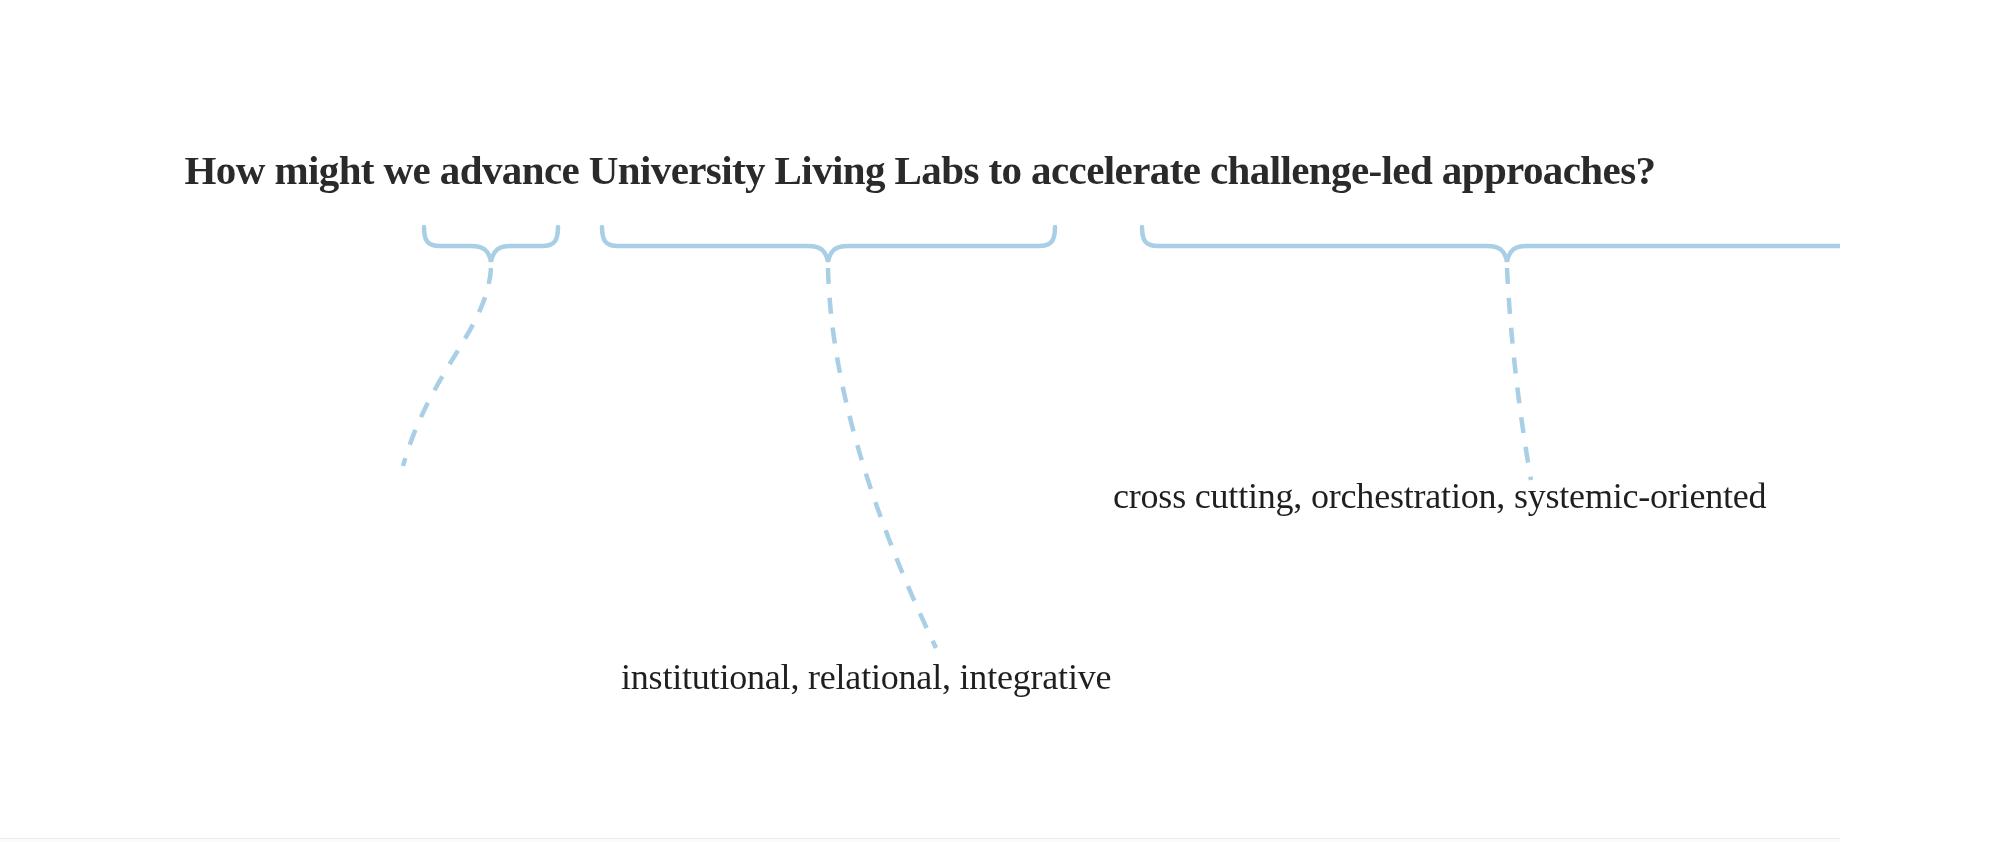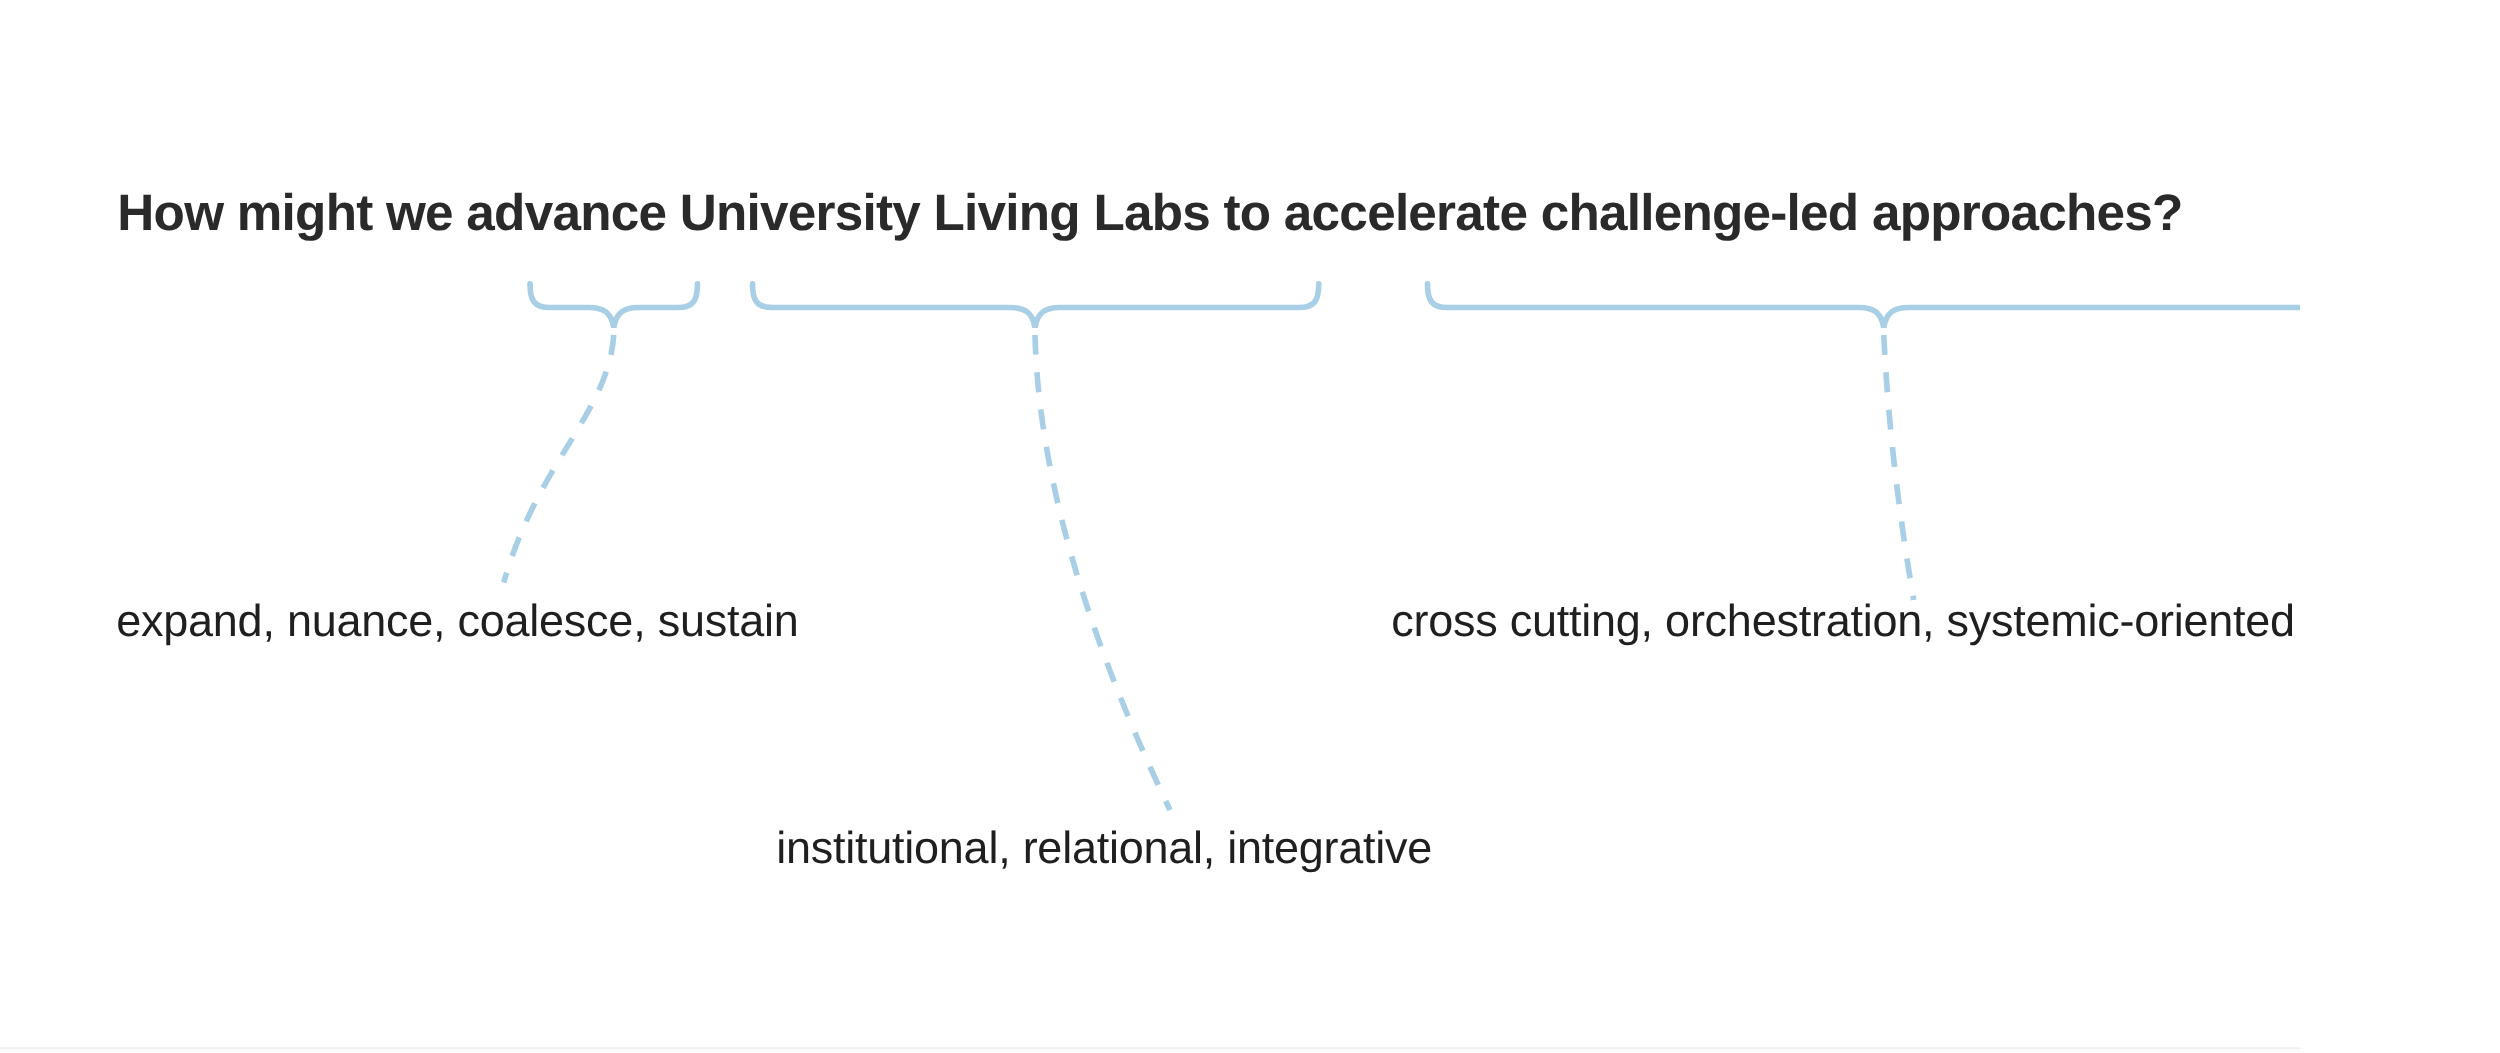--- a/index.html
+++ b/index.html
@@ -6,21 +6,21 @@
     margin: 0;
     padding: 0;
     background: #ffffff;
   }
   .stage {
     position: relative;
     width: 1840px;
     height: 842px;
     background: #ffffff;
     overflow: hidden;
-    font-family: Liberation Sans, sans-serif;
+    font-family: Liberation Serif, serif;
   }
   .page-title {
     position: absolute;
     top: 150px;
     left: 0;
     width: 100%;
     margin: 0;
     text-align: center;
     font-size: 41px;
     font-weight: 700;
@@ -77,21 +77,20 @@
     <path stroke-width="4.5" stroke-linecap="round" fill="none" d="M1142,227 C1142,240 1145,246 1158,246 L1487,246 C1499,246 1505,250 1507,262
              C1509,250 1515,246 1527,246 L1856,246 C1869,246 1872,240 1872,227" stroke="#a8cfe5"></path>
 
     <path stroke-width="4.5" stroke-dasharray="16 14" fill="none" d="M491,268 C487,330 430,370 403,466" stroke="#a8cfe5"></path>
 
     <path stroke-width="4.5" stroke-dasharray="16 14" fill="none" d="M828,268 Q832,430 936,648" stroke="#a8cfe5"></path>
 
     <path stroke-width="4.5" stroke-dasharray="16 14" fill="none" d="M1507,268 Q1512,370 1531,480" stroke="#a8cfe5"></path>
   </svg>
 
-  <p class="annotation-label label-left">expand, nuance, coalesce, sustain</p>
 
   <p class="annotation-label label-right">cross cutting, orchestration, systemic-oriented</p>
 
   <p class="annotation-label label-bottom">institutional, relational, integrative</p>
 
   <div class="bottom-divider"></div>
 
 </div>
 
 </body></html>

